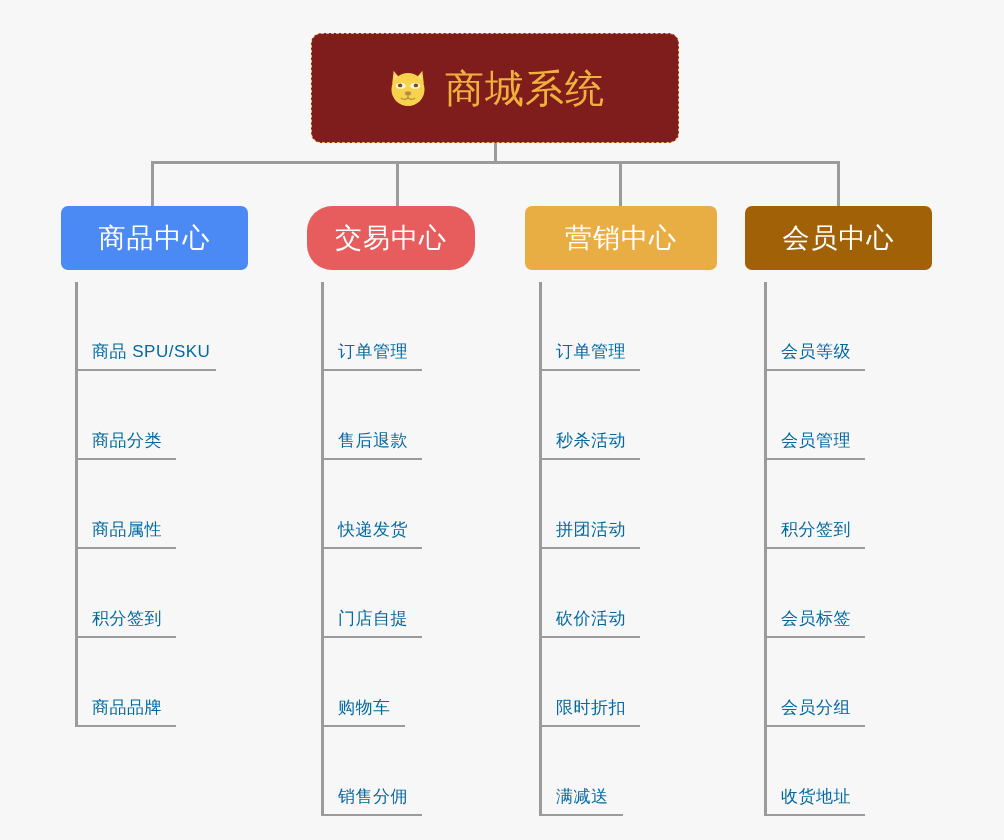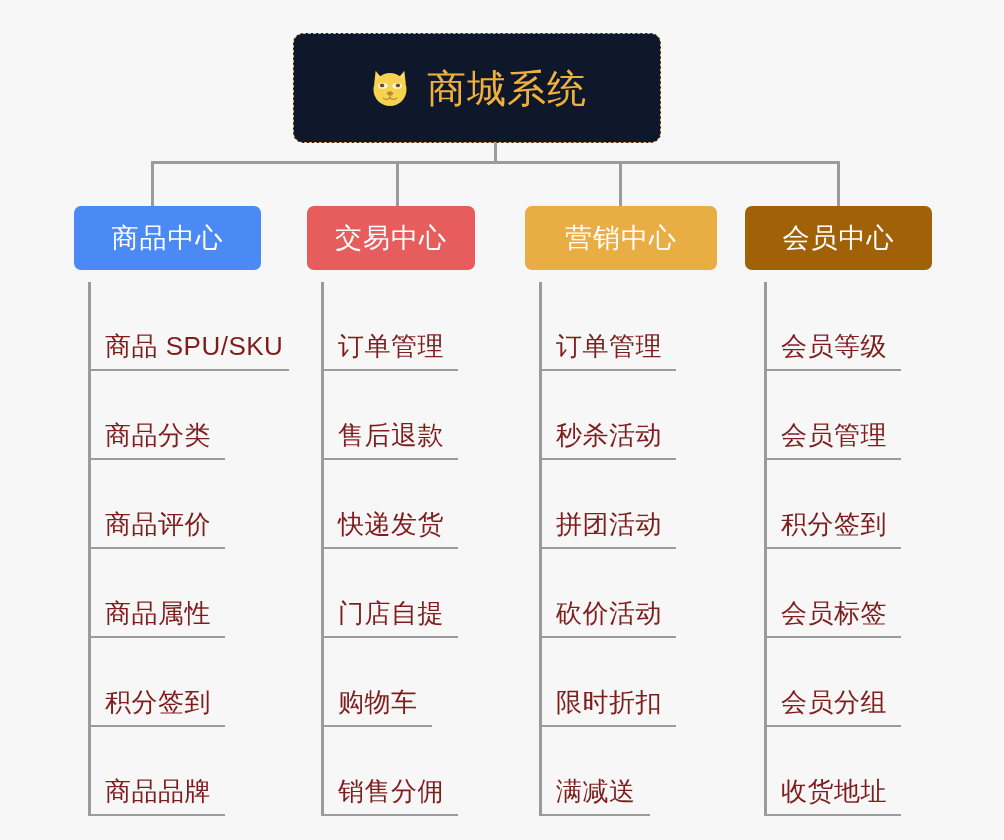--- a/index.html
+++ b/index.html
@@ -16,26 +16,26 @@
 
   #mindmap {
     position: relative;
     width: 1004px;
     height: 840px;
   }
 
   
   .root-node {
     position: absolute;
-    left: 293px;
+    left: 311px;
     top: 33px;
     width: 368px;
     height: 110px;
     box-sizing: border-box;
-    background: #0f172a;
+    background: #7f1d1d;
     border: 1px dashed #e8b761;
     border-radius: 10px;
     display: flex;
     align-items: center;
     justify-content: center;
     gap: 14px;
   }
   .root-title {
     font-size: 39px;
     color: #f0b03c;
@@ -60,39 +60,39 @@
   .conn-v-c1    { left: 151px; top: 161px;  width: 3px;  height: 46px; }
   .conn-v-c2    { left: 396px; top: 161px;  width: 3px;  height: 46px; }
   .conn-v-c3    { left: 619px; top: 161px;  width: 3px;  height: 46px; }
   .conn-v-c4    { left: 837px; top: 161px;  width: 3px;  height: 46px; }
 
   
   .branch {
     position: absolute;
     top: 206px;
   }
-  .branch-1 { left: 74px;  }
+  .branch-1 { left: 61px;  }
   .branch-2 { left: 307px; }
   .branch-3 { left: 525px; }
   .branch-4 { left: 745px; }
 
   .branch-header {
     height: 64px;
     border-radius: 7px;
     display: flex;
     align-items: center;
     justify-content: center;
     color: #ffffff;
     font-size: 27px;
     letter-spacing: 1px;
     box-sizing: border-box;
     padding: 0 18px;
   }
   .branch-1 .branch-header { width: 187px; background: #4b8af4; }
-  .branch-2 .branch-header { width: 168px; background: #e75c5c; }
+  .branch-2 .branch-header { width: 168px; background: #e75c5c; border-radius: 25px; }
   .branch-3 .branch-header { width: 192px; background: #e9ae43; }
   .branch-4 .branch-header { width: 187px; background: #a16207; }
 
   
   .branch-items {
     position: relative;
     margin-top: 12px;
     padding-left: 16px;
     border-left: 3px solid #9b9b9b;
     margin-left: 14px;
@@ -104,22 +104,22 @@
     display: flex;
     align-items: flex-end;
     box-sizing: border-box;
   }
   .leaf-inner {
     position: relative;
     display: inline-block;
     padding: 0 14px 7px 14px;
     margin-left: -16px;
     border-bottom: 2px solid #9b9b9b;
-    font-size: 26px;
-    color: #7f1d1d;
+    font-size: 17px;
+    color: #0369a1;
     letter-spacing: 0.5px;
     white-space: nowrap;
     line-height: 1.25;
   }
   .leaf-inner.wide { padding-right: 6px; }
 </style>
 </head>
 <body>
 
 <div id="mindmap">
@@ -159,23 +159,20 @@
       <span>商品中心</span>
     </div>
     <div class="branch-items">
       <div class="leaf">
           <span class="leaf-inner wide">商品 SPU/SKU</span>
         </div>
       <div class="leaf">
           <span class="leaf-inner">商品分类</span>
         </div>
       <div class="leaf">
-          <span class="leaf-inner">商品评价</span>
-        </div>
-      <div class="leaf">
           <span class="leaf-inner">商品属性</span>
         </div>
       <div class="leaf">
           <span class="leaf-inner">积分签到</span>
         </div>
       <div class="leaf">
           <span class="leaf-inner">商品品牌</span>
         </div>
     </div>
   </div>

